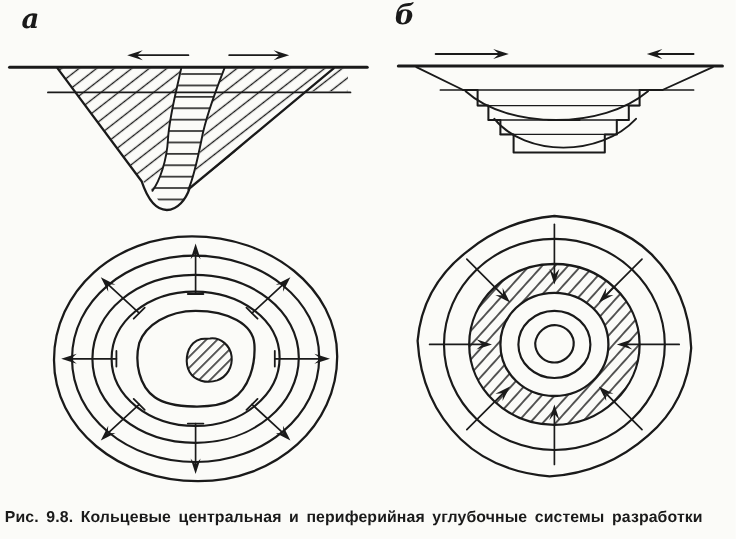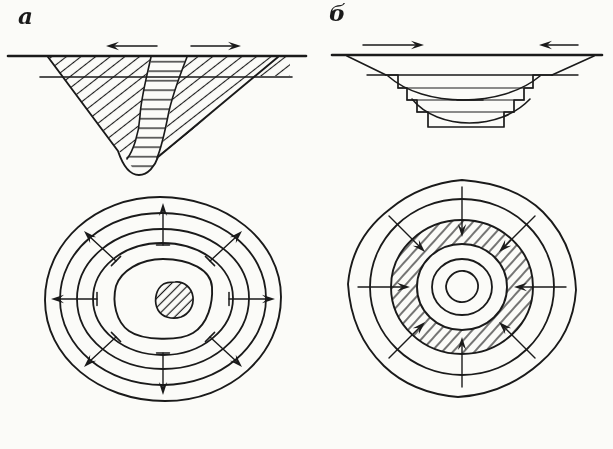--- a/index.html
+++ b/index.html
@@ -162,13 +162,14 @@
 
         <path class="s" stroke-width="1.4" d="M535,358 L504,327"></path>
         <path class="f" d="M499,322 L511.2,328.2 L504.7,327.7 L505.2,334.2 Z"></path>
 
         <path class="s" stroke-width="1.4" d="M389,358 L420,327"></path>
         <path class="f" d="M425,322 L418.8,334.2 L419.3,327.7 L412.8,328.2 Z"></path>
       </g>
     </g>
   </svg>
 
+  <div class="caption">Рис. 9.8. Кольцевые центральная и периферийная углубочные системы разработки</div>
 </div>
 
 </body></html>

